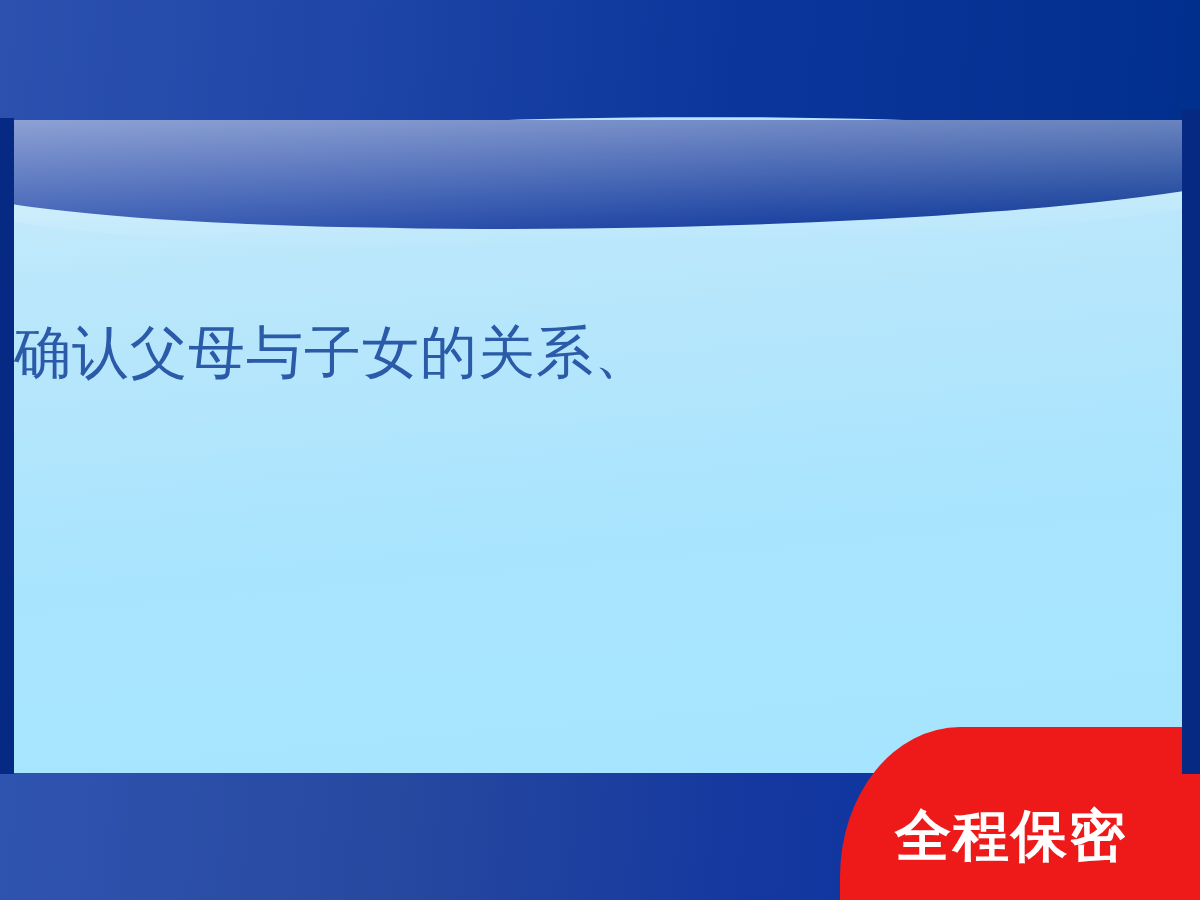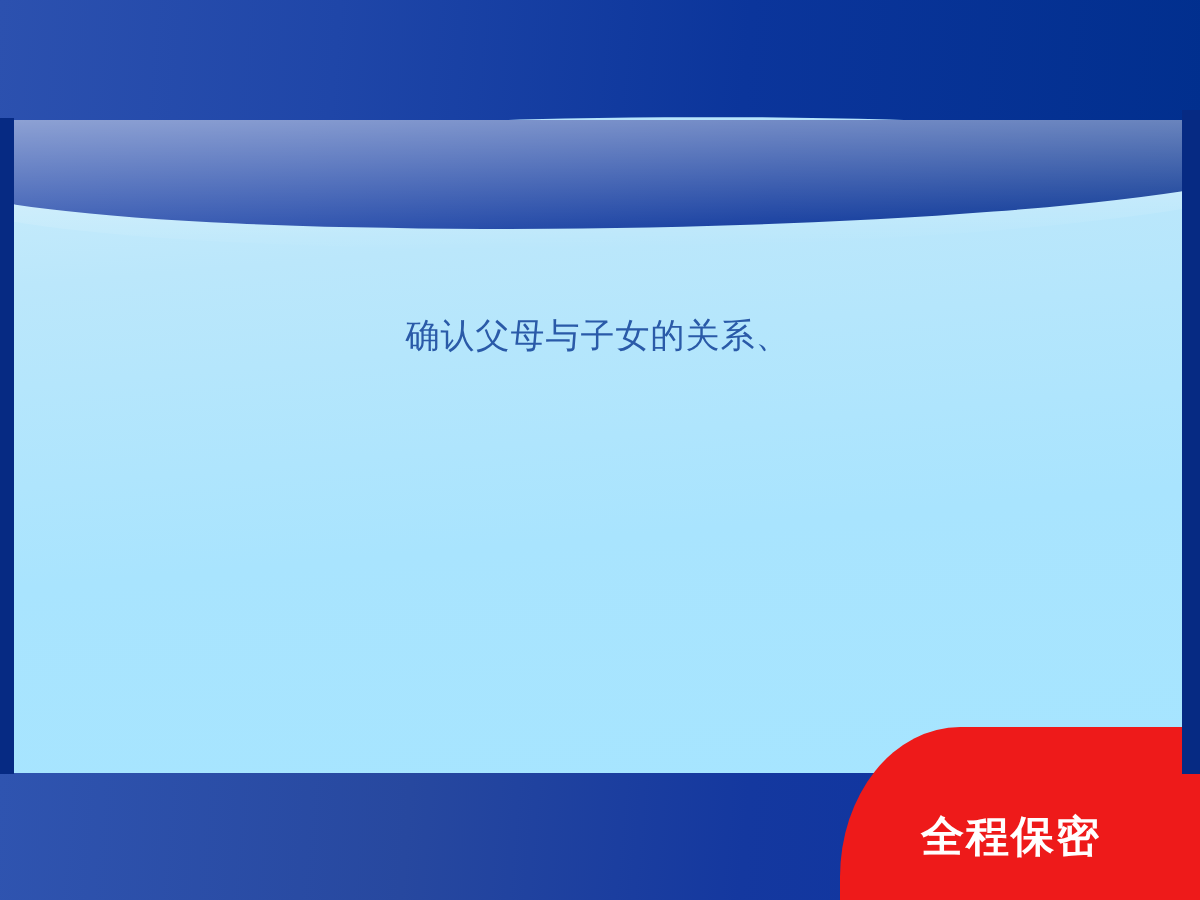--- a/index.html
+++ b/index.html
@@ -100,23 +100,23 @@
     background: linear-gradient(95deg, #2c51af 0%, #1f46a8 28%, #0b359b 62%, #012f8e 100%);
     border-radius: 0 0 50% 50% / 0 0 62px 62px;
     transform: rotate(-0.9deg);
   }
 
   .panel-body {
     position: absolute;
     left: 0;
     right: 0;
     top: 190px;
-    text-align: center;
+    text-align: left;
     color: #2a5aa8;
-    font-size: 34px;
+    font-size: 57px;
     font-weight: 300;
     line-height: 1.48;
     letter-spacing: 1px;
     z-index: 5;
   }
   .panel-body .ln { display: block; white-space: nowrap; }
 
   
   .footer-bar {
     position: absolute;
@@ -160,21 +160,21 @@
   .footer-badge-label {
     position: absolute;
     left: 0;
     right: 18px;
     bottom: 0;
     height: 127px;
     display: flex;
     align-items: center;
     justify-content: center;
     color: #ffffff;
-    font-size: 43px;
+    font-size: 56px;
     font-weight: bold;
     letter-spacing: 2px;
     white-space: nowrap;
   }
 
   
   .edge {
     position: absolute;
     background: #062a83;
     z-index: 9;

